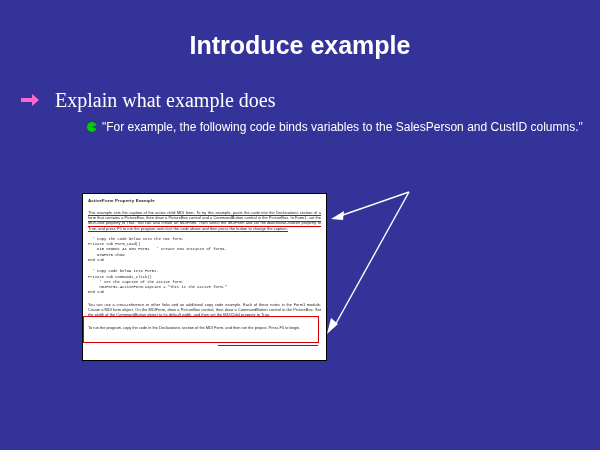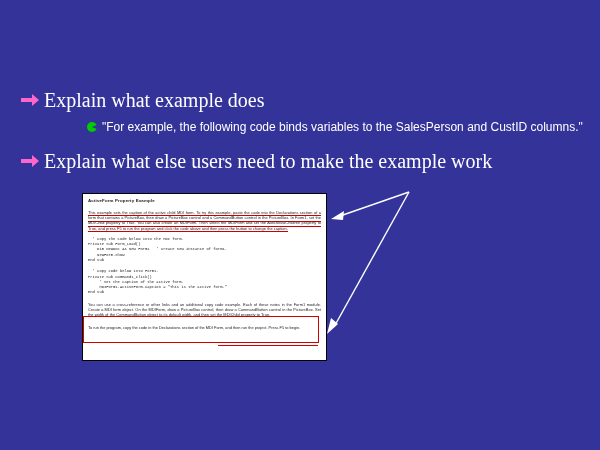--- a/index.html
+++ b/index.html
@@ -40,21 +40,21 @@
   
   #body-area {
     position: absolute;
     left: 0;
     top: 88px;
     width: 600px;
   }
 
   .lvl1 {
     position: relative;
-    padding-left: 44px;
+    padding-left: 55px;
     color: #ffffff;
     font-family: "Liberation Serif", serif;
     font-size: 20px;
     line-height: 25px;
     margin: 0;
   }
   .lvl1 .marker {
     position: absolute;
     left: 20px;
     top: 4px;
@@ -169,20 +169,21 @@
     width: 600px;
     height: 450px;
     pointer-events: none;
   }
 </style>
 </head>
 <body>
 
 <div id="slide">
 
+  <div id="slide-title">Introduce example</div>
 
   <div id="body-area">
 
     <div class="lvl1">
       <span class="marker">
         <svg width="20" height="16" viewBox="0 0 20 16">
           <path d="M1 6 L12 6 L12 2 L19 8 L12 14 L12 10 L1 10 Z" fill="#ff66cc"></path>
         </svg>
       </span>
       <span>Explain what example does</span>
@@ -195,28 +196,20 @@
         <svg width="12" height="12" viewBox="0 0 12 12">
           <circle cx="6" cy="6" r="5" fill="#00cc00"></circle>
           <path d="M6 6 L12 3.6 L12 8.4 Z" fill="#33339a"></path>
         </svg>
       </span>
       <span>"For example, the following code binds variables to the SalesPerson and CustID columns."</span>
     </div>
 
     <div class="gap-b"></div>
 
-    <div class="lvl1">
-      <span class="marker">
-        <svg width="20" height="16" viewBox="0 0 20 16">
-          <path d="M1 6 L12 6 L12 2 L19 8 L12 14 L12 10 L1 10 Z" fill="#ff66cc"></path>
-        </svg>
-      </span>
-      <span>Explain what else users need to make the example work</span>
-    </div>
 
   </div>
 
 
   <div id="embedded-doc">
     <div id="doc-inner">
 
       <div class="doc-head">ActiveForm Property Example</div>
 
       <div class="doc-para">

